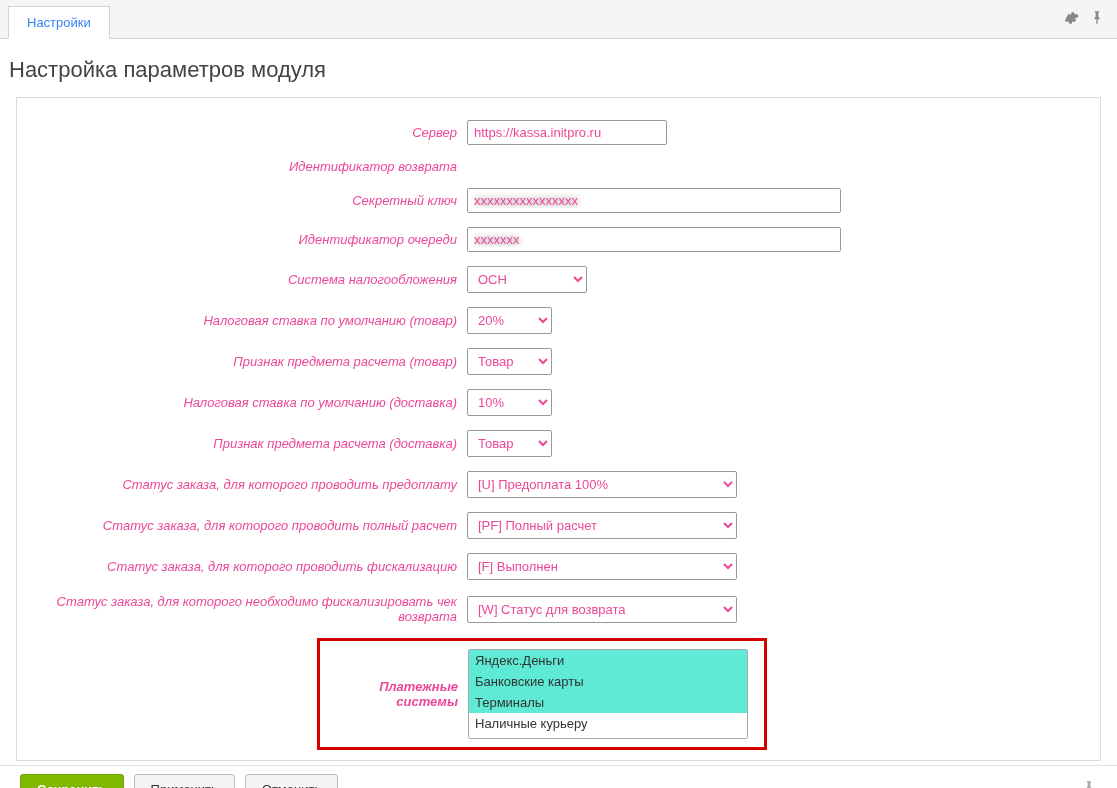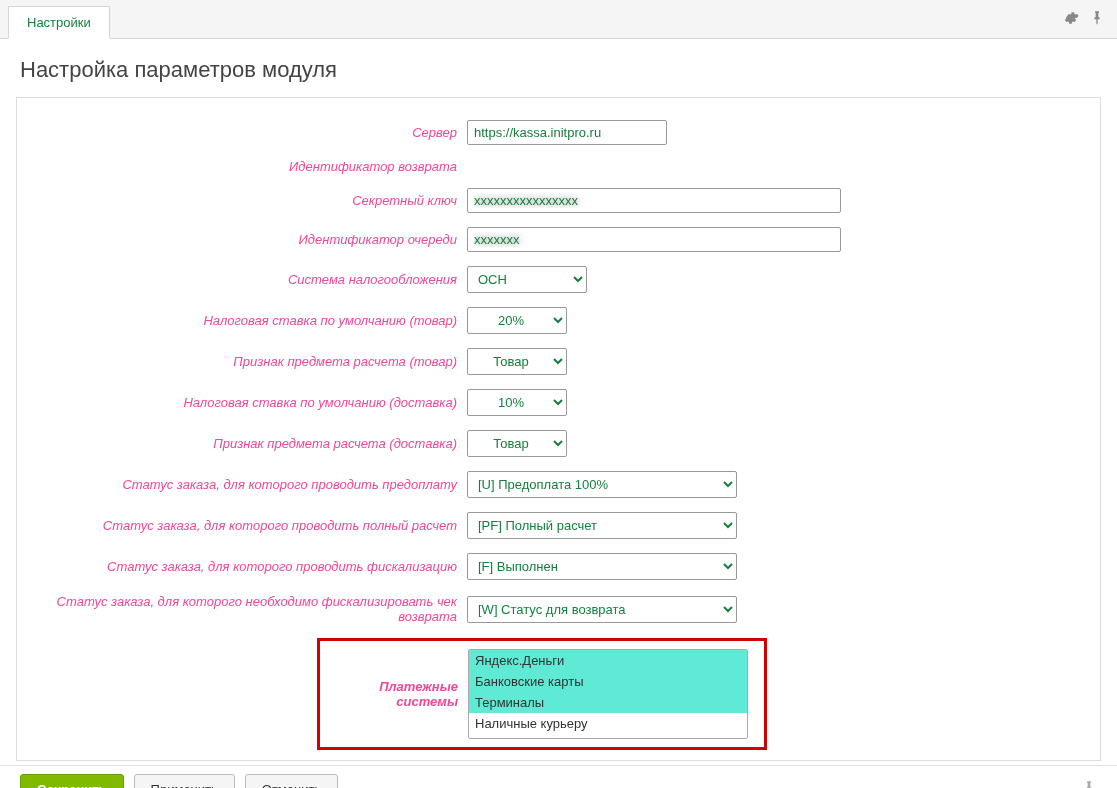--- a/index.html
+++ b/index.html
@@ -20,29 +20,29 @@
   }
   .tab {
     background: #fff;
     border: 1px solid #d5d5d5;
     border-bottom: 1px solid #fff;
     padding: 8px 18px;
     margin-left: 8px;
     margin-top: 6px;
     margin-bottom: -1px;
     font-size: 13px;
-    color: #15803d;
+    color: #3b82f6;
   }
   .top-icons { display: flex; gap: 10px; color: #888; }
   .top-icons span { cursor: pointer; }
   .page-title {
     font-size: 22px;
     font-weight: 400;
     color: #444;
-    padding: 18px 20px 14px 20px;
+    padding: 18px 20px 14px 9px;
   }
   .panel {
     border: 1px solid #ddd;
     margin: 0 16px;
     padding: 22px 0 0 0;
     background: #fff;
   }
   .form-row {
     display: flex;
     align-items: center;
@@ -55,26 +55,26 @@
     font-size: 13px;
     color: #ec4899;
     font-style: italic;
   }
   .form-field { flex: 1; }
   input[type=text], select {
     font-size: 13px;
     padding: 4px 6px;
     border: 1px solid #999;
     border-radius: 2px;
-    color: #15803d;
+    color: #ec4899;
     background: #fff;
   }
   input.narrow { width: 200px; }
   input.wide { width: 374px; }
-  select.narrow { width: 100px; text-align: center; }
+  select.narrow { width: 85px; }
   select.mid { width: 120px; }
   select.wide { width: 270px; }
   .blurred { color: transparent; text-shadow: 0 0 6px rgba(90,90,90,.8); }
   .highlight-box {
     border: 3px solid #d40000;
     padding: 8px 8px 8px 0;
     display: flex;
     align-items: center;
     width: 450px;
     margin-left: 300px;

